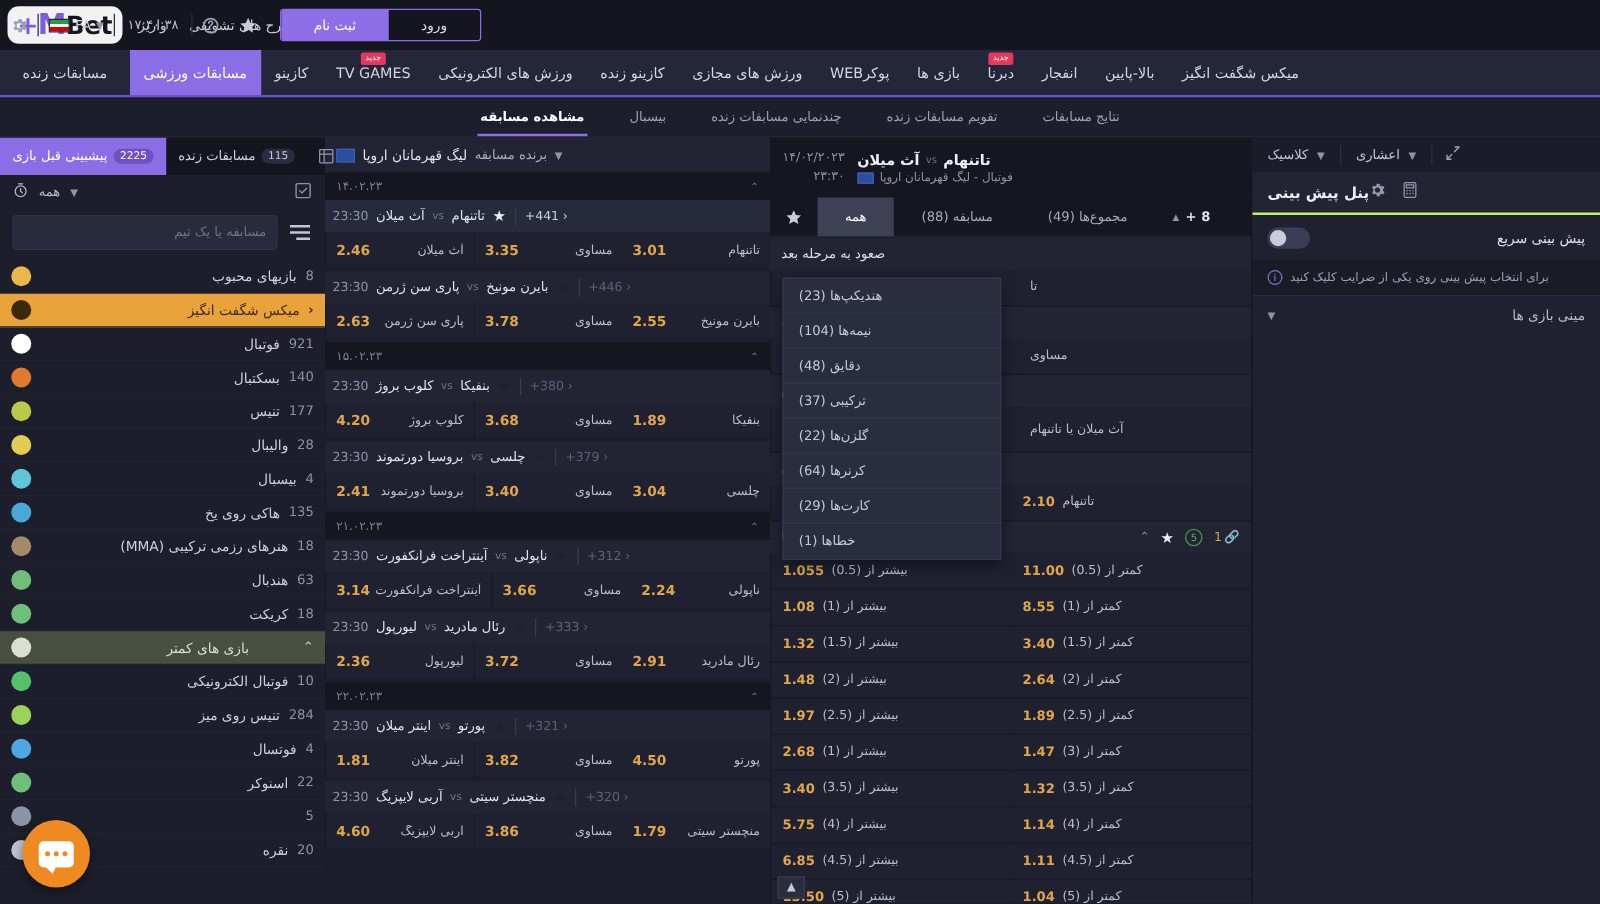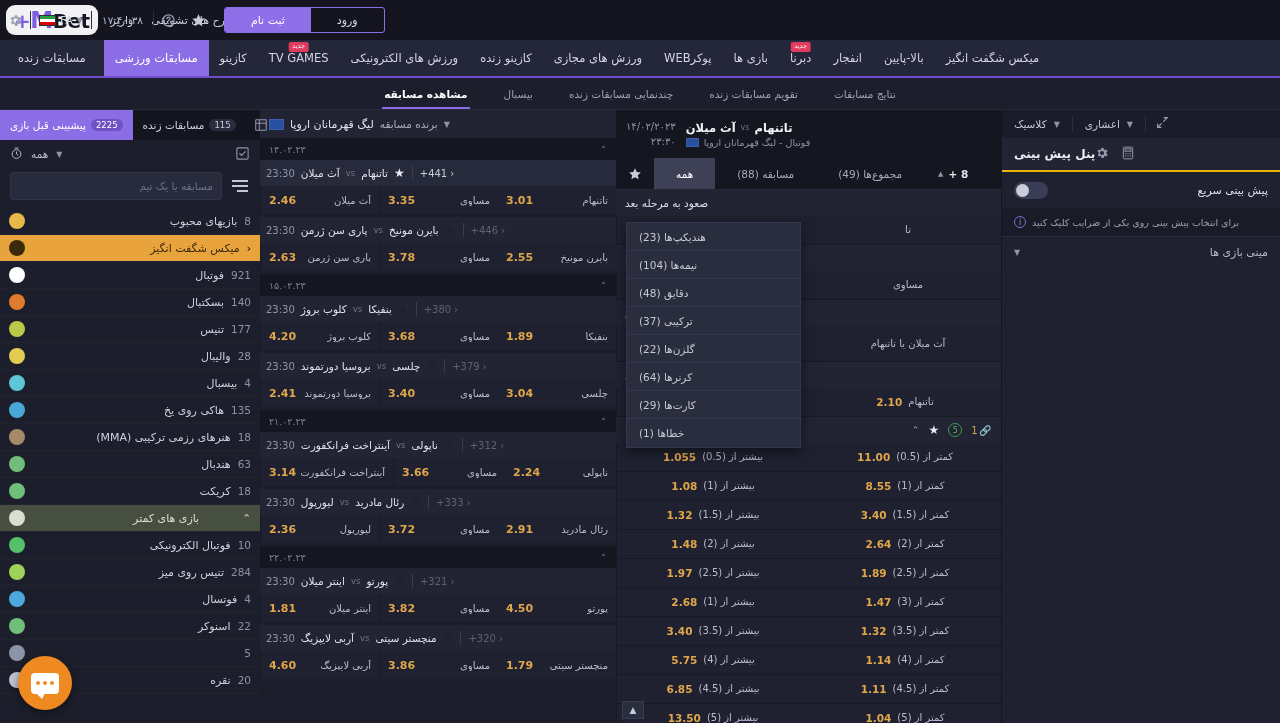--- a/index.html
+++ b/index.html
@@ -234,21 +234,21 @@
   }
   .mkt-title .tools { display: flex; flex-direction: row-reverse; align-items: center; gap: 9px; }
   .pill-green {
     width: 14px; height: 14px; border-radius: 50%; border: 1px solid #3f9b4f;
     color: #4fb862; font-size: 8px; display: flex; align-items: center; justify-content: center;
   }
   .link-ico { color: #b8b24a; font-size: 10px; display:flex; align-items:center; gap:2px;}
   .mkt-row { display: flex; flex-direction: row-reverse; }
   .mkt-cell {
     flex: 1; height: 29px; display: flex; flex-direction: row-reverse;
-    align-items: center; justify-content: center; padding: 0 9px;
+    align-items: center; justify-content: flex-start; padding: 0 9px;
     background: #1f2130; border-left: 1px solid #171925; border-bottom: 1px solid #171925;
     cursor: pointer; gap: 6px;
   }
   .mkt-cell:last-child { border-left: 0; }
   .mc-name { font-size: 10px; color: #b9bdcd; line-height: 1.2;}
   .mc-val { font-size: 10.5px; color: #e0a64a; font-weight: bold; }
   .mkt-row.tall .mkt-cell { height: 36px; }
 
   
   .dropdown {
@@ -269,21 +269,21 @@
     align-items: center; font-size: 10.5px; color: #c2c6d4;
   }
   .ls-top .seg {
     display: flex; flex-direction: row-reverse; align-items: center; gap: 7px;
     padding: 0 12px; height: 28px; cursor: pointer;
   }
   .ls-top .divider { width: 1px; height: 16px; background: #2c2f42; }
   .ls-top .expand { margin-left: 0; padding: 0 10px; color: #9ea3b6; cursor: pointer; font-size: 12px;}
   .ls-title {
     height: 34px; background: #222433; display: flex; flex-direction: row-reverse;
-    align-items: center; padding: 0 12px; border-bottom: 2px solid #eab308;
+    align-items: center; padding: 0 12px; border-bottom: 2px solid #bef264;
     font-size: 12px; color: #eceef5; font-weight: bold;
   }
   .ls-title .tools { margin-right: auto; display: flex; flex-direction: row-reverse; gap: 12px; color: #9399ad; font-size: 13px;}
   .ls-quick {
     height: 36px; display: flex; flex-direction: row-reverse; align-items: center;
     padding: 0 12px; gap: 10px; font-size: 11px; color: #dfe1ec; background: #1f2130;
     justify-content: space-between;
   }
   .toggle {
     width: 34px; height: 17px; border-radius: 9px; background: #3a3e55;

